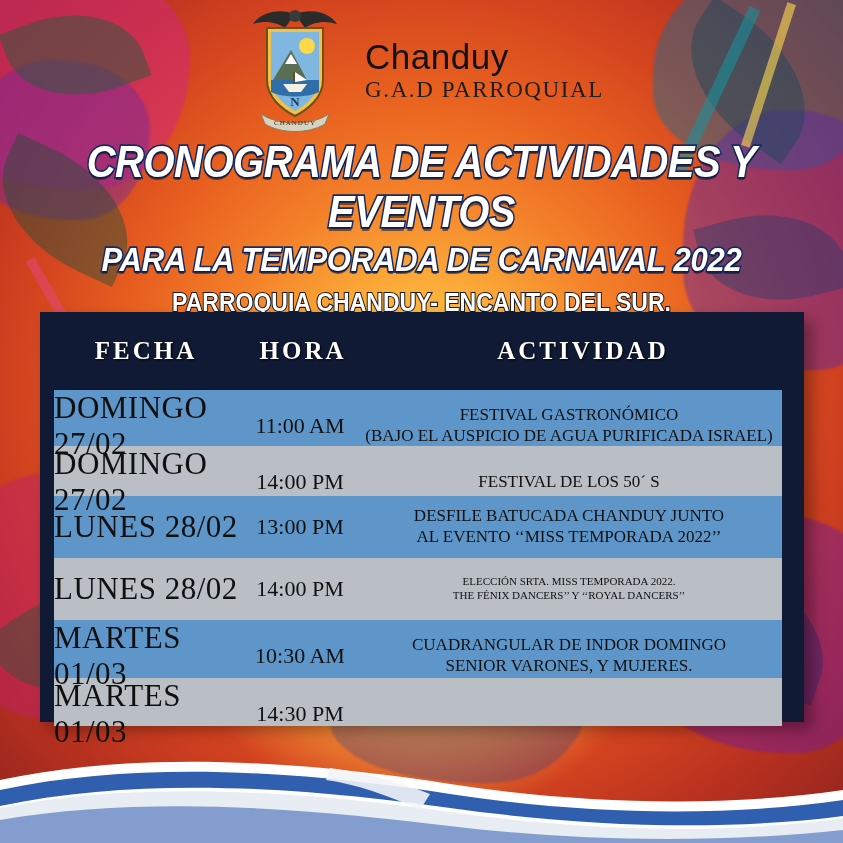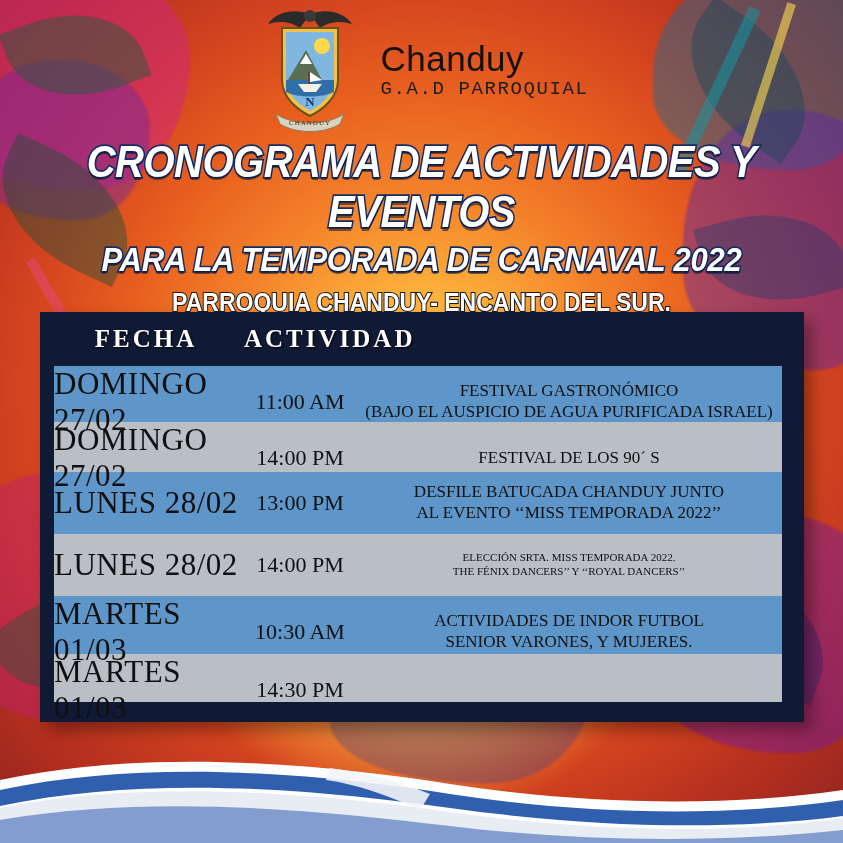--- a/index.html
+++ b/index.html
@@ -42,22 +42,22 @@
     position: relative;
     display: flex; align-items: flex-start; justify-content: center;
   }
   .crest svg { width: 112px; height: 128px; display: block; }
   .brand { color: #1b1b1b; text-align: left; line-height: 1.0; }
   .brand-name {
     font-family: "Liberation Sans", sans-serif;
     font-size: 35px; font-weight: 400; letter-spacing: 0.5px; color: #121212;
   }
   .brand-sub {
-    font-family: Liberation Mono, monospace;
-    font-size: 19px; letter-spacing: 1.6px; color: #1d1d1d; margin-top: 4px;
+    font-family: Liberation Serif, serif;
+    font-size: 23px; letter-spacing: 1.6px; color: #1d1d1d; margin-top: 4px;
   }
 
   
   .titles { position: absolute; top: 142px; left: 0; width: 100%; text-align: center; }
   .t1 {
     font-family: "Liberation Sans", sans-serif;
     font-weight: bold; font-style: italic;
     font-size: 40px; letter-spacing: -0.5px;
     color: #ffffff;
     -webkit-text-stroke: 3px #142c63;
@@ -92,21 +92,21 @@
     position: absolute;
     left: 40px; top: 312px;
     width: 764px; height: 410px;
     background: #111a35;
     box-shadow: 8px 8px 14px rgba(0,0,0,0.35);
   }
   .panel-head {
     display: grid;
     grid-template-columns: 196px 118px 1fr;
     align-items: center;
-    height: 54px;
+    height: 78px;
     padding-left: 8px;
   }
   .panel-head div {
     color: #ffffff;
     font-family: "Liberation Serif", serif;
     font-weight: bold;
     font-size: 25px;
     letter-spacing: 3px;
     text-align: center;
     text-shadow: 1px 1px 2px #000;
@@ -208,39 +208,40 @@
 
 <div class="titles">
   <div class="t1">CRONOGRAMA DE ACTIVIDADES Y EVENTOS</div>
   <div class="t2">PARA LA TEMPORADA DE CARNAVAL 2022</div>
   <div class="t3">PARROQUIA CHANDUY- ENCANTO DEL SUR.</div>
 </div>
 
 <div class="panel">
   <div class="panel-head">
     <div>FECHA</div>
+    <div>HORA</div>
     <div>ACTIVIDAD</div>
   </div>
 
   <div class="rows">
 
     <div class="row blue r1">
       <div class="cell-date">DOMINGO 27/02</div>
       <div class="cell-time">11:00 AM</div>
       <div class="cell-act">
         <div>FESTIVAL GASTRONÓMICO</div>
         <div>(BAJO EL AUSPICIO DE AGUA PURIFICADA ISRAEL)</div>
       </div>
     </div>
 
     <div class="row gray r2">
       <div class="cell-date">DOMINGO 27/02</div>
       <div class="cell-time">14:00 PM</div>
       <div class="cell-act">
-        <div>FESTIVAL DE LOS 90´ S</div>
+        <div>FESTIVAL DE LOS 50´ S</div>
       </div>
     </div>
 
     <div class="row blue r3">
       <div class="cell-date">LUNES 28/02</div>
       <div class="cell-time">13:00 PM</div>
       <div class="cell-act">
         <div>DESFILE BATUCADA CHANDUY JUNTO</div>
         <div>AL EVENTO ‘‘MISS TEMPORADA 2022’’</div>
       </div>
@@ -252,21 +253,21 @@
       <div class="cell-act small">
         <div>ELECCIÓN SRTA. MISS TEMPORADA 2022.</div>
         <div>THE FÉNIX DANCERS’’ Y ‘‘ROYAL DANCERS’’</div>
       </div>
     </div>
 
     <div class="row blue r5">
       <div class="cell-date">MARTES 01/03</div>
       <div class="cell-time">10:30 AM</div>
       <div class="cell-act">
-        <div>ACTIVIDADES DE INDOR FUTBOL</div>
+        <div>CUADRANGULAR DE INDOR DOMINGO</div>
         <div>SENIOR  VARONES, Y MUJERES.</div>
       </div>
     </div>
 
     <div class="row gray r6">
       <div class="cell-date">MARTES 01/03</div>
       <div class="cell-time">14:30 PM</div>
     </div>
 
   </div>

